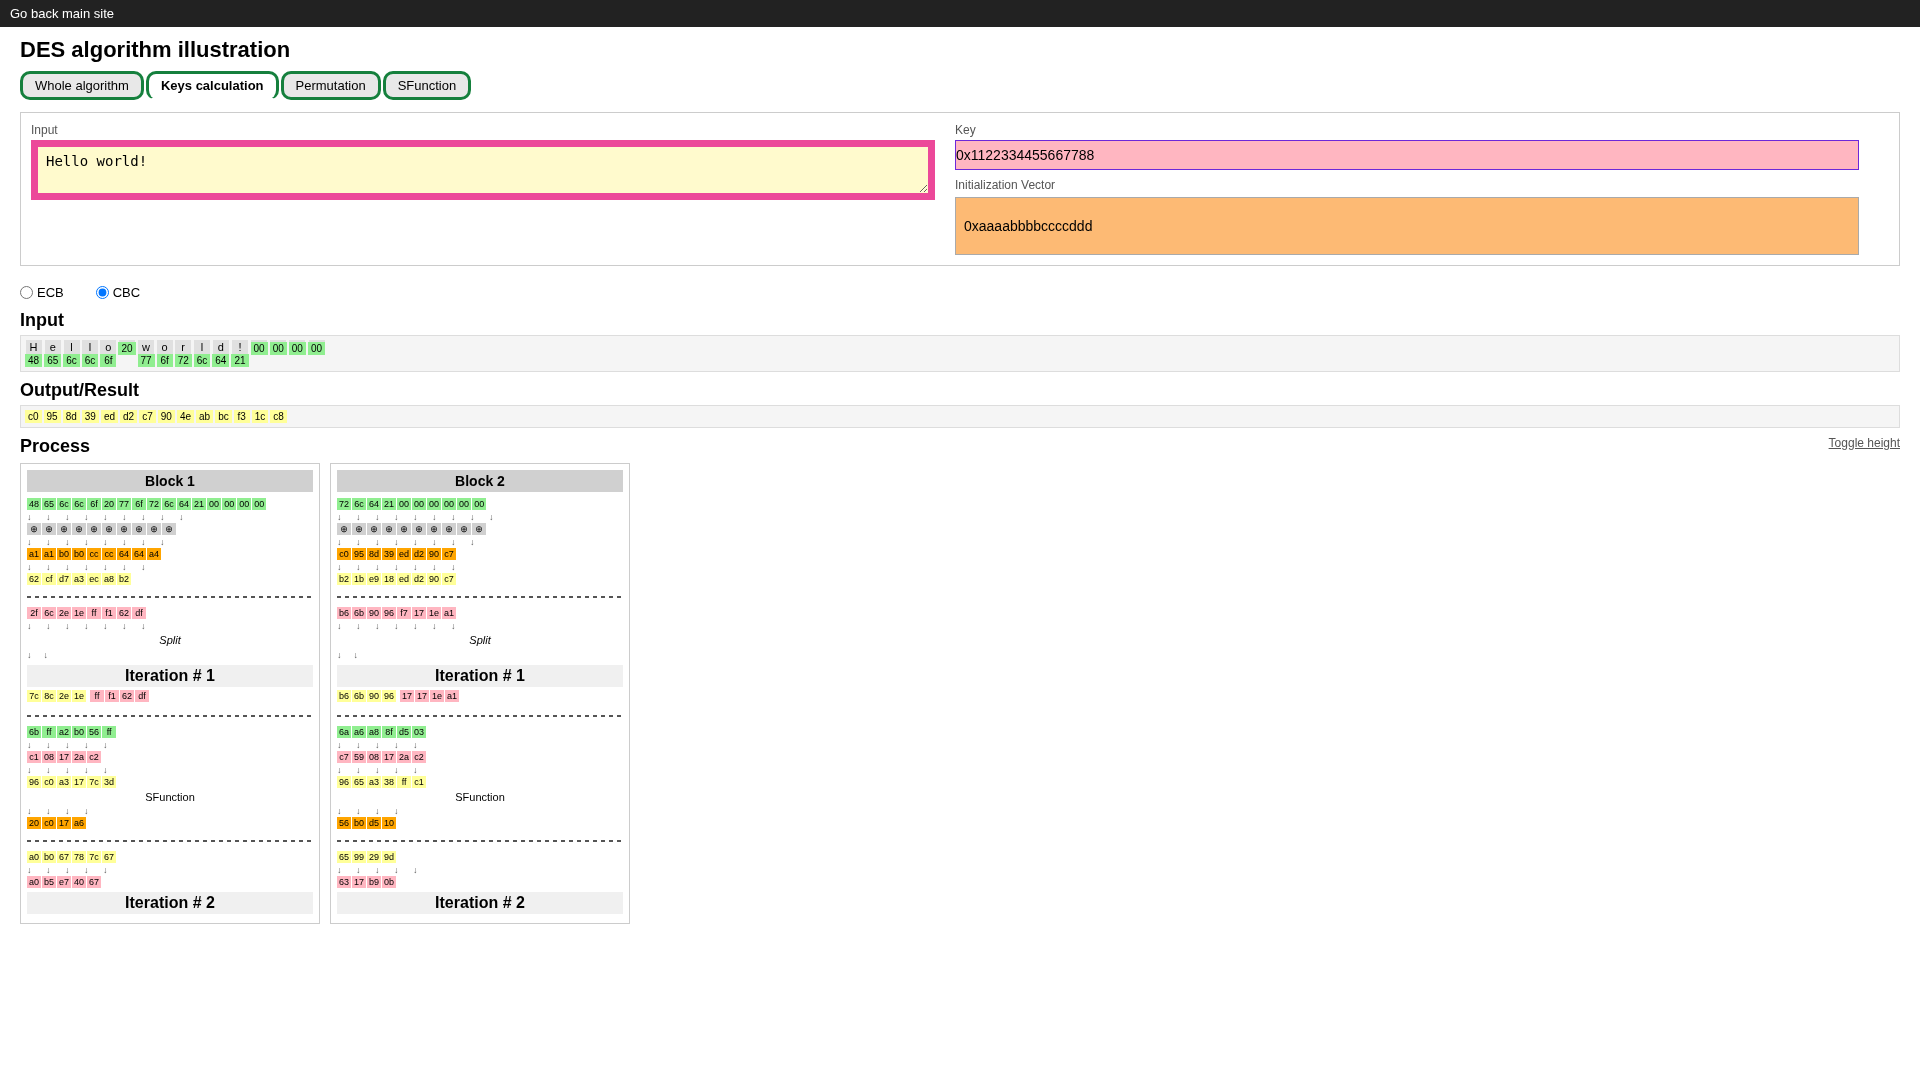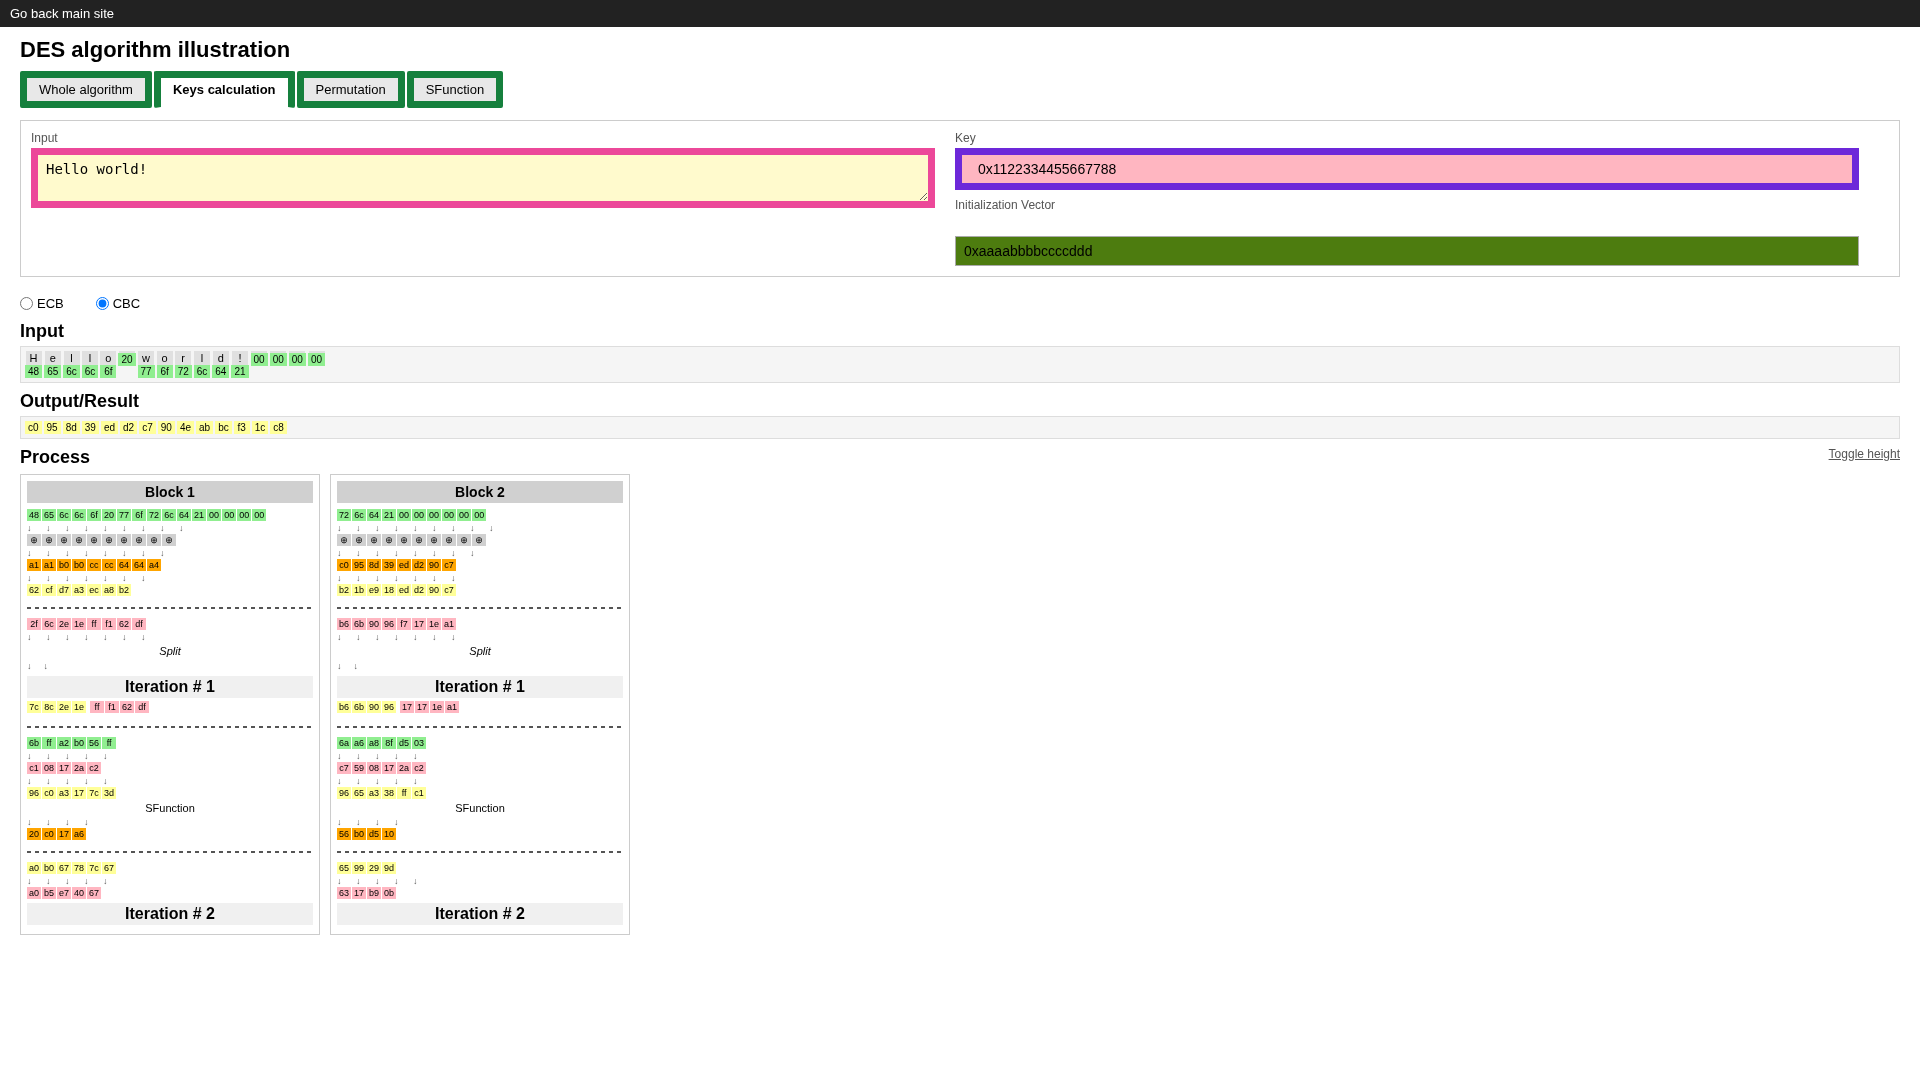--- a/index.html
+++ b/index.html
@@ -27,25 +27,25 @@
       font-weight: bold;
       margin-bottom: 8px;
     }
     .tab-bar {
       display: flex;
       gap: 2px;
       margin-bottom: 12px;
     }
     .tab {
       padding: 4px 12px;
-      border: 7px solid #15803d;
+      border: 3px solid #15803d;
       background: #e8e8e8;
       cursor: pointer;
       font-size: 13px;
-      border-radius: 2px;
+      border-radius: 10px;
     }
     .tab.active {
       background: #fff;
       border-bottom: 1px solid #fff;
       font-weight: bold;
     }
     .input-section {
       border: 1px solid #ccc;
       padding: 10px;
       margin-bottom: 12px;
@@ -69,31 +69,31 @@
       background: #fffacd;
       border: 7px solid #ec4899;
       padding: 6px 8px;
       font-size: 14px;
       resize: vertical;
       min-height: 60px;
     }
     .key-input {
       width: 100%;
       background: #ffb6c1;
-      border: 7px solid #6d28d9;
-      padding: 6px 16px;
+      border: 1px solid #6d28d9;
+      padding: 6px 0;
       font-size: 14px;
     }
     .iv-input {
       width: 100%;
-      background: #4d7c0f;
+      background: #fdba74;
       border: 1px solid #aaa;
-      padding: 6px 8px;
+      padding: 20px 8px;
       font-size: 14px;
-      margin-top: 21px;
+      margin-top: 2px;
     }
     .radio-group {
       margin-top: 19px;
       display: flex;
       gap: 32px;
       align-items: center;
     }
     .radio-group label {
       font-size: 13px;
       display: flex;

